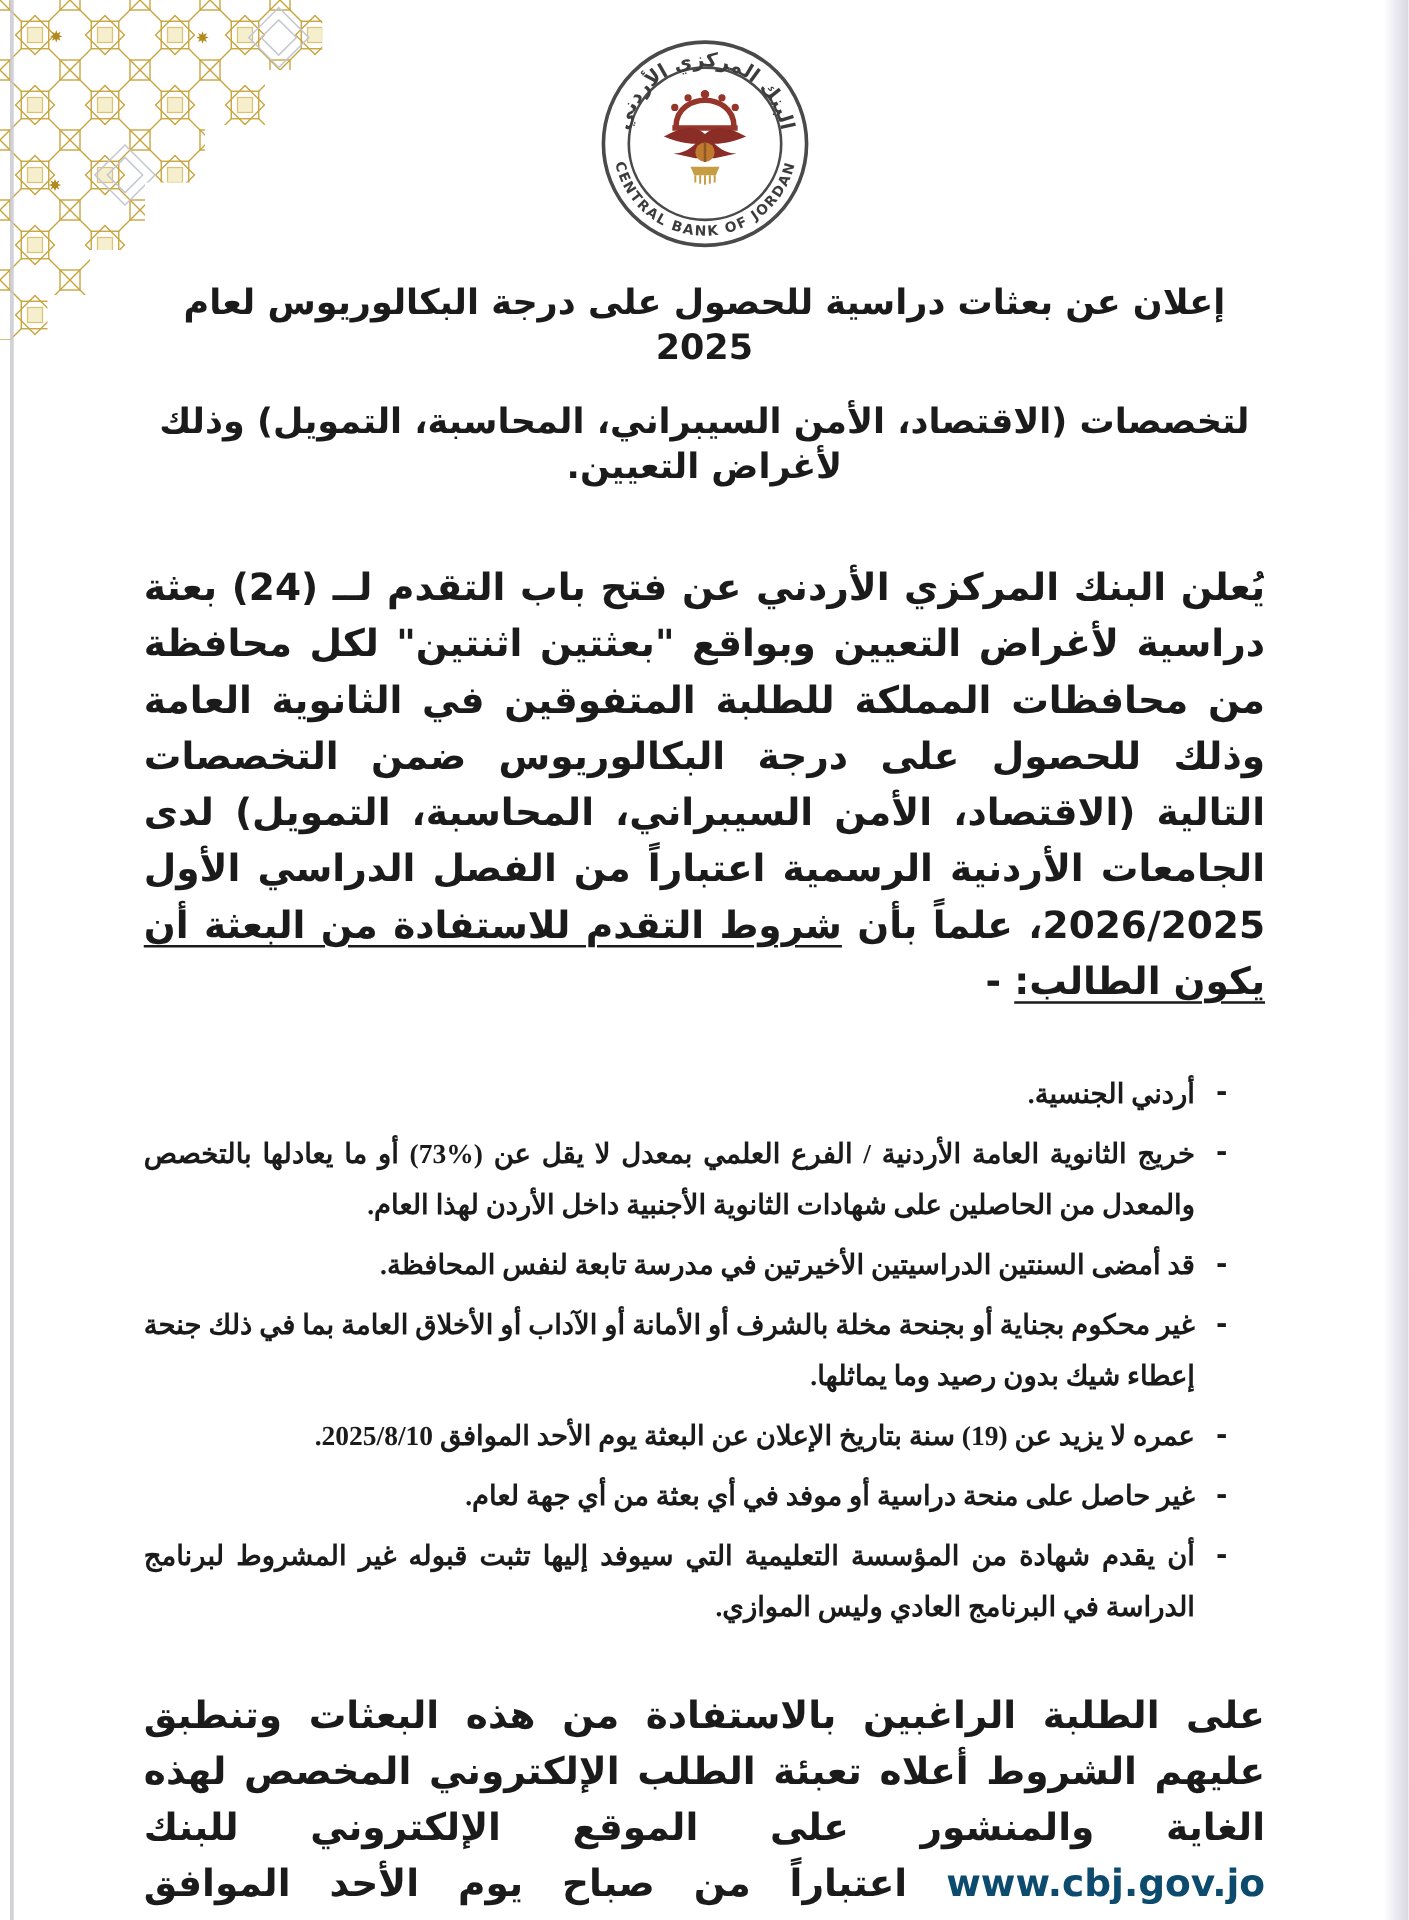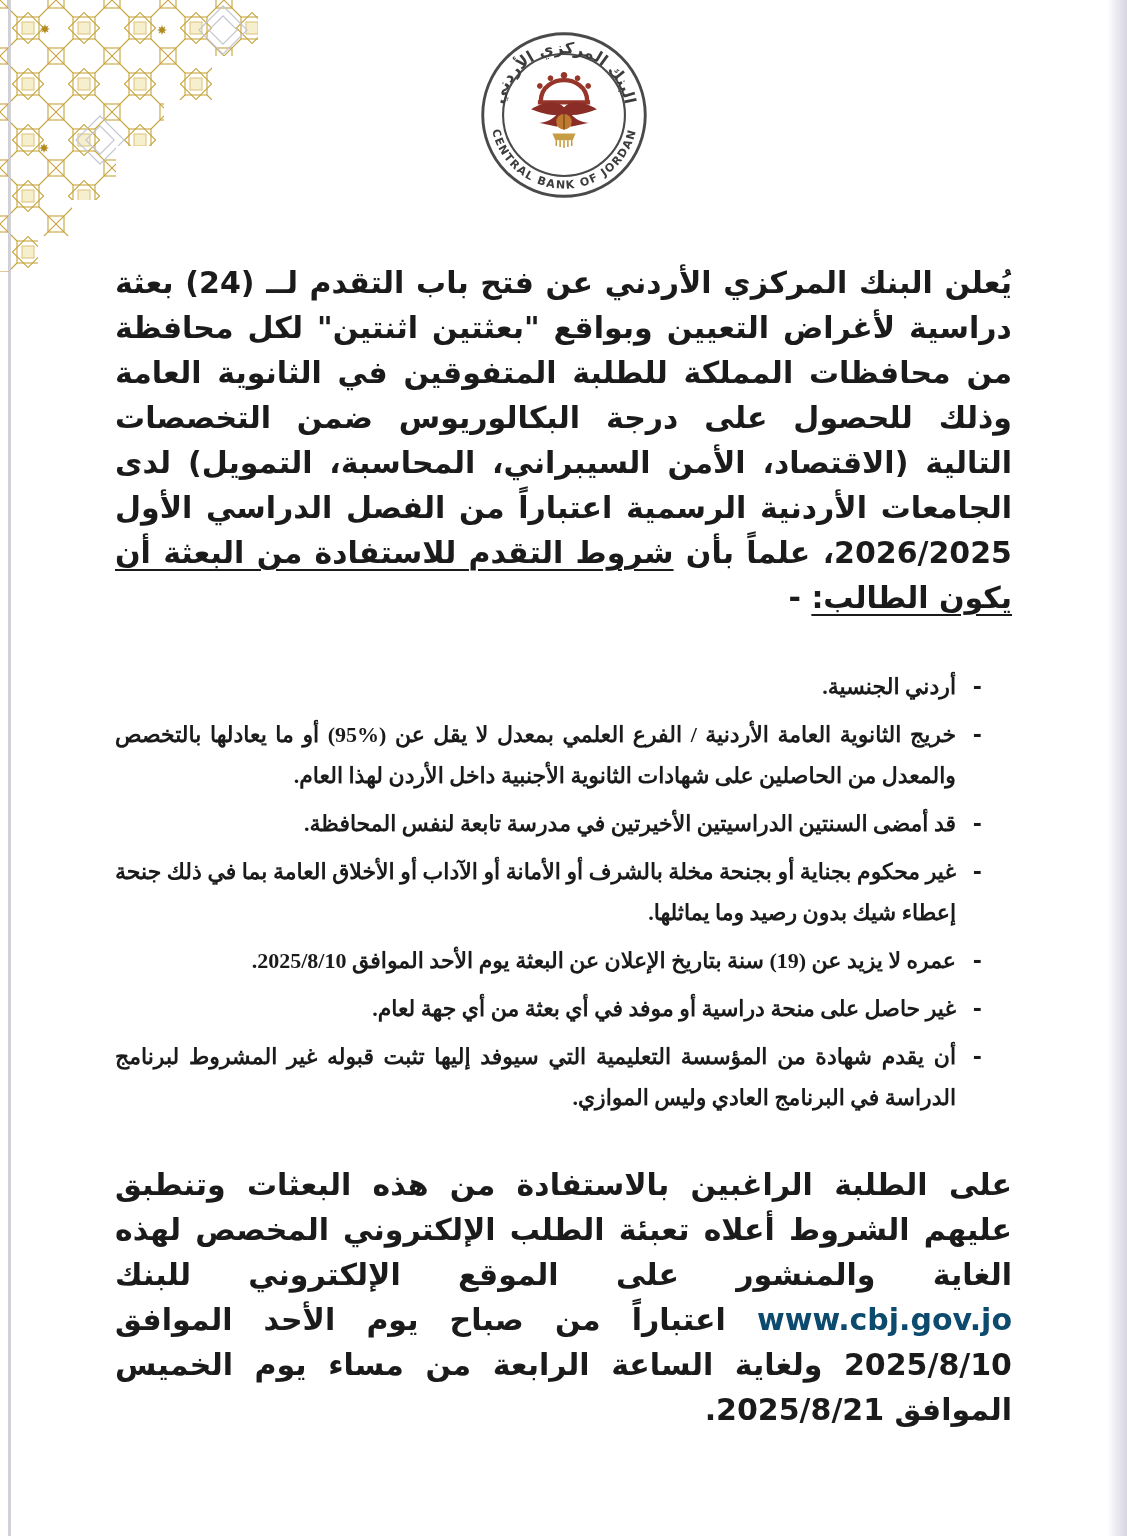--- a/index.html
+++ b/index.html
@@ -150,31 +150,33 @@
         </g>
         <path d="M 0,-8 C -8,-16 -20,-14 -34,-6 C -24,-2 -16,0 -8,0 C -14,6 -20,8 -26,8 L -8,12 C -4,12 -2,10 0,8 C 2,10 4,12 8,12 L 26,8 C 20,8 14,6 8,0 C 16,0 24,-2 34,-6 C 20,-14 8,-16 0,-8 Z" fill="#8a2d26"></path>
         <circle cx="0" cy="7" r="8" fill="#bf7930"></circle>
         <path d="M 0,-1 v16" stroke="#8a5a20" stroke-width="2"></path>
         <path d="M -12,19 H 12 L 9,26 H -9 Z" fill="#c79d44"></path>
         <path d="M -8,26 v6 M -4,26 v7 M 0,26 v8 M 4,26 v7 M 8,26 v6" stroke="#c79d44" stroke-width="1.6" fill="none"></path>
       </g>
     </svg>
   </div>
 
+  <h1 class="title-1">إعلان عن بعثات دراسية للحصول على درجة البكالوريوس لعام 2025</h1>
+  <h2 class="title-2">لتخصصات (الاقتصاد، الأمن السيبراني، المحاسبة، التمويل) وذلك لأغراض التعيين.</h2>
 
   <p class="body-par intro"><span>يُعلن البنك المركزي الأردني عن فتح باب التقدم لــ (24) بعثة دراسية لأغراض التعيين وبواقع "بعثتين اثنتين" لكل محافظة من محافظات المملكة للطلبة المتفوقين في الثانوية العامة وذلك للحصول على درجة البكالوريوس ضمن التخصصات التالية (الاقتصاد، الأمن السيبراني، المحاسبة، التمويل) لدى الجامعات الأردنية الرسمية اعتباراً من الفصل الدراسي الأول 2026/2025، علماً بأن </span><span class="underline">شروط التقدم للاستفادة من البعثة أن يكون الطالب:</span><span> -</span></p>
 
   <ul class="conditions">
     <li class="cond">
       <span class="dash">-</span>
       <span class="cond-text">أردني الجنسية.</span>
     </li>
     <li class="cond">
       <span class="dash">-</span>
-      <span class="cond-text">خريج الثانوية العامة الأردنية / الفرع العلمي بمعدل لا يقل عن (%95) أو ما يعادلها بالتخصص والمعدل من الحاصلين على شهادات الثانوية الأجنبية داخل الأردن لهذا العام.</span>
+      <span class="cond-text">خريج الثانوية العامة الأردنية / الفرع العلمي بمعدل لا يقل عن (%73) أو ما يعادلها بالتخصص والمعدل من الحاصلين على شهادات الثانوية الأجنبية داخل الأردن لهذا العام.</span>
     </li>
     <li class="cond">
       <span class="dash">-</span>
       <span class="cond-text">قد أمضى السنتين الدراسيتين الأخيرتين في مدرسة تابعة لنفس المحافظة.</span>
     </li>
     <li class="cond">
       <span class="dash">-</span>
       <span class="cond-text">غير محكوم بجناية أو بجنحة مخلة بالشرف أو الأمانة أو الآداب أو الأخلاق العامة بما في ذلك جنحة إعطاء شيك بدون رصيد وما يماثلها.</span>
     </li>
     <li class="cond">

